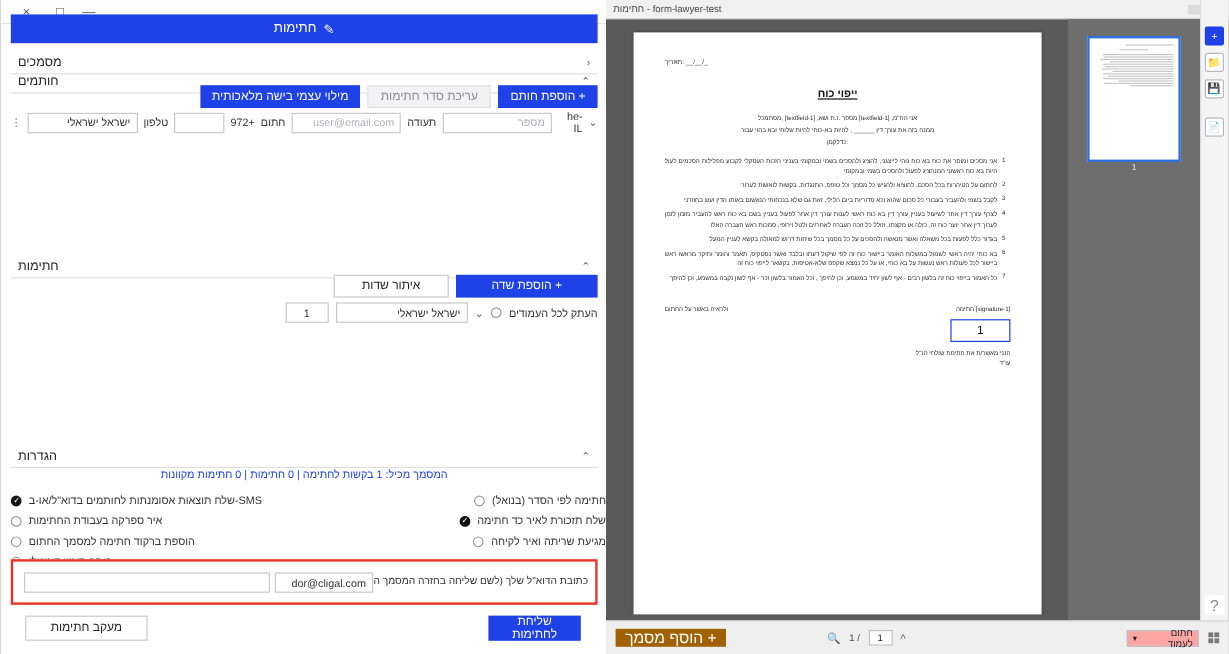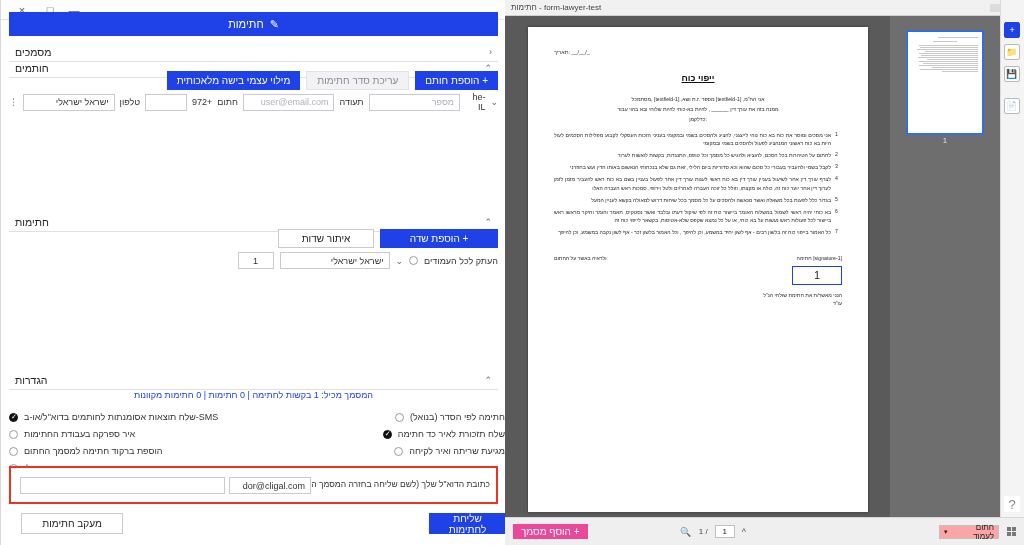--- a/index.html
+++ b/index.html
@@ -138,21 +138,21 @@
   .pagebox {
     width: 20px; height: 13px; border: 1px solid #c0c0c6; background: #fff;
     font-size: 8px; display: flex; align-items: center; justify-content: center; color: #222;
   }
   .selectish {
     height: 14px; border: 1px solid #c0c0c6; background: #fca5a5;
     font-size: 8px; color: #222; display: flex; align-items: center;
     padding: 0 4px; gap: 6px;
   }
   .black-btn {
-    background: #ec4899; color: #fff; font-size: 10px; border: none;
+    background: #a16207; color: #fff; font-size: 13px; border: none;
     height: 15px; padding: 0 8px; cursor: pointer;
     font-family: "Liberation Sans", sans-serif;
   }
   .mini-sq { width: 4px; height: 4px; background: #777; }
 </style>
 </head>
 <body>
 
 <div id="app">
 
@@ -259,21 +259,21 @@
     </div>
 
     <div class="red-box">
       <div style="position:absolute; right:6px; top:11px; font-size:8.5px; color:#333;">כתובת הדוא"ל שלך (לשם שליחה בחזרה המסמך החתום)</div>
       <div class="field" style="position:absolute; right:185px; top:9px; width:82px; justify-content:flex-start;">dor@cligal.com</div>
       <div style="position:absolute; right:272px; top:12px; font-size:8.5px; color:#333;">נושא</div>
       <div class="field" style="position:absolute; left:9px; top:9px; width:205px;"></div>
     </div>
 
     <button class="outline-btn" style="position:absolute; left:20px; top:513px; width:102px; height:21px;">מעקב חתימות</button>
-    <button class="blue-btn" style="position:absolute; left:428px; top:513px; width:77px; height:21px;">שליחת לחתימות</button>
+    <button class="blue-btn" style="position:absolute; left:406px; top:513px; width:77px; height:21px;">שליחת לחתימות</button>
   </div>
 
   <div class="viewer">
 
     <div class="viewer-top">
       <div style="width:28px;height:8px;background:#dcdcdc;"></div>
       <div>form-lawyer-test - חתימות</div>
     </div>
 
     <div class="doc-page">

